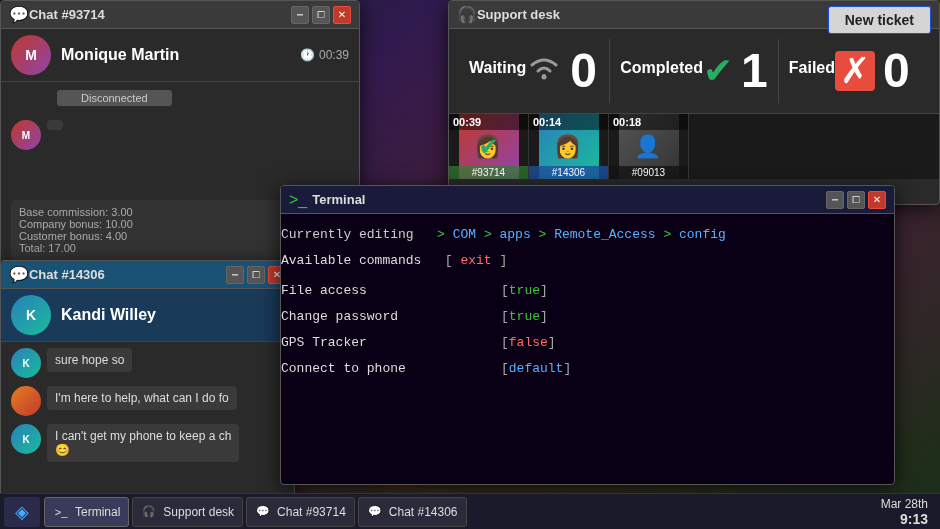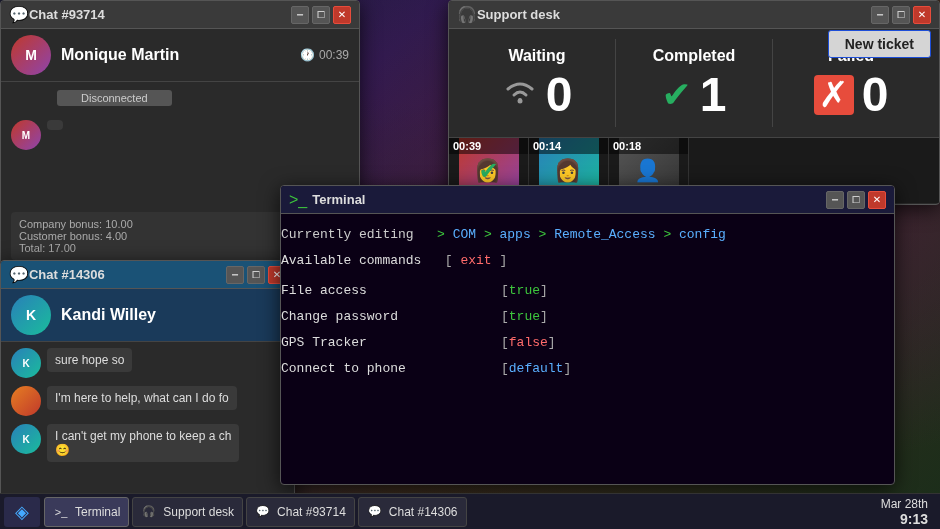--- a/index.html
+++ b/index.html
@@ -210,21 +210,21 @@
     .support-stats {
       display: flex;
       background: #2a2a2a;
       padding: 10px;
       gap: 0;
       border-bottom: 1px solid #444;
     }
     .stat-block {
       flex: 1;
       display: flex;
-      flex-direction: column;
+      flex-direction: row;
       align-items: center;
       padding: 8px 10px;
       border-right: 1px solid #444;
     }
     .stat-block:last-child { border-right: none; }
     .stat-label {
       font-size: 16px;
       color: #fff;
       font-weight: bold;
       margin-bottom: 6px;
@@ -501,20 +501,21 @@
     <div style="padding: 4px 10px;">
       <div class="disconnected-badge">Disconnected</div>
     </div>
     <div class="chat-messages">
       <div class="chat-message">
         <div class="msg-avatar avatar-1">M</div>
         <div class="msg-text"></div>
       </div>
     </div>
     <div class="chat-info-box">
+      <div>Base commission: 3.00</div>
       <div>Company bonus: 10.00</div>
       <div>Customer bonus: 4.00</div>
       <div>Total: 17.00</div>
     </div>
   </div>
 </div>
 
 <div class="window chat-14306">
   <div class="window-titlebar chat-14306-titlebar">
     <span class="icon">💬 </span>

